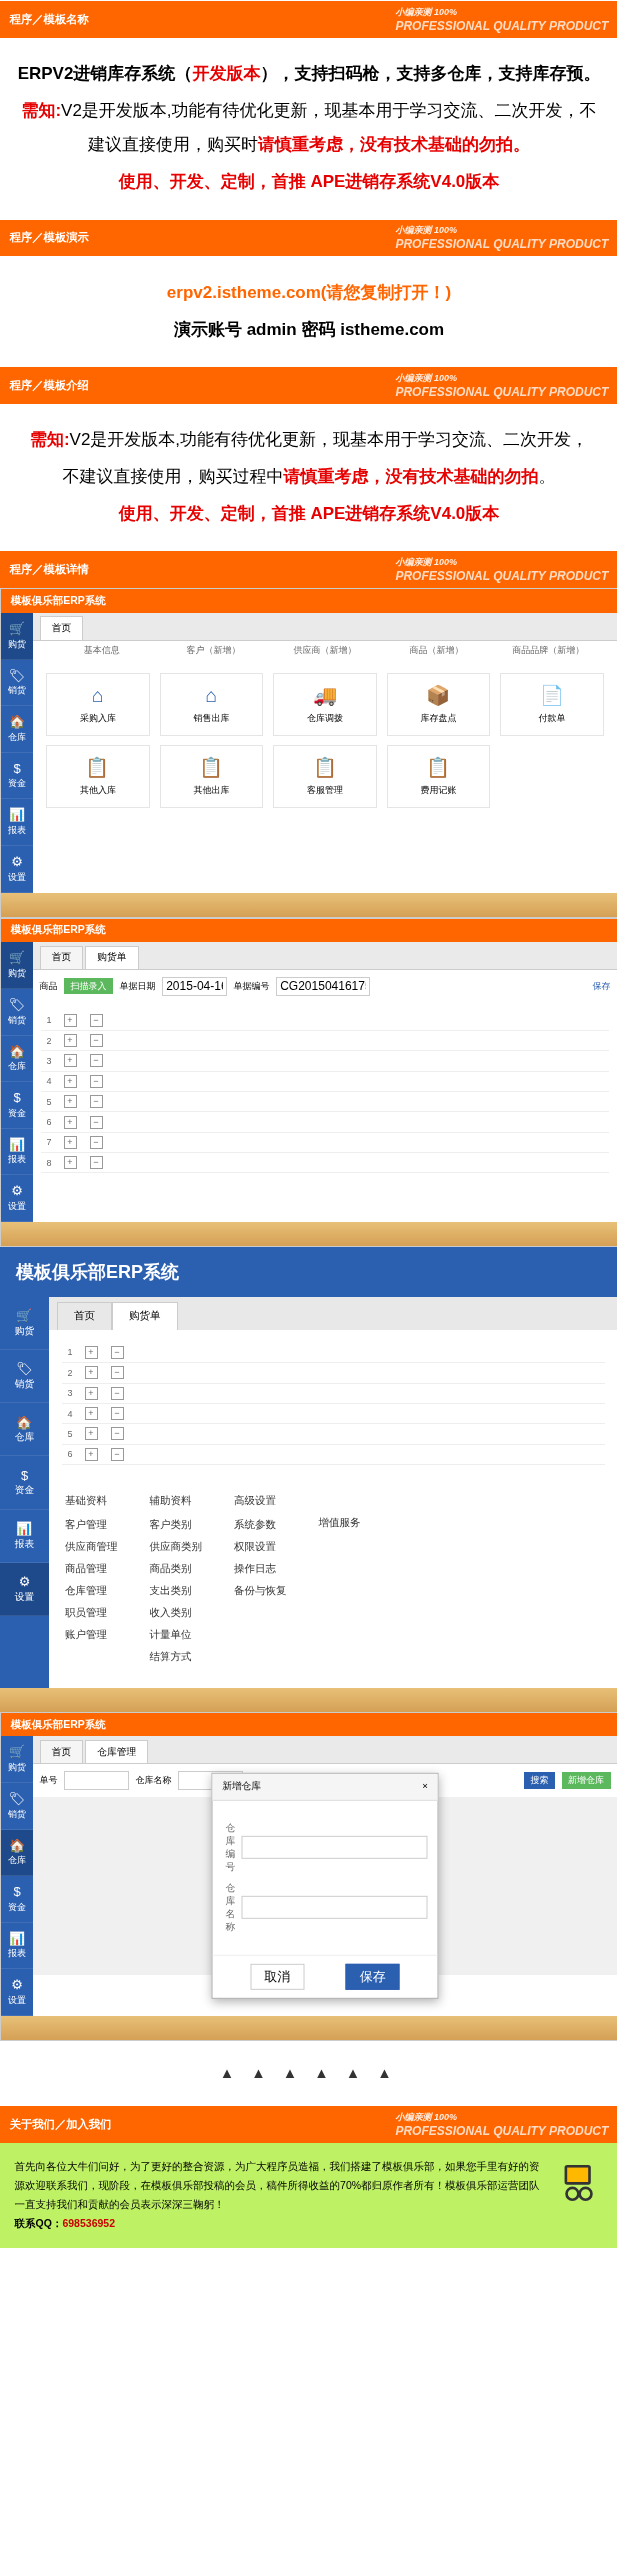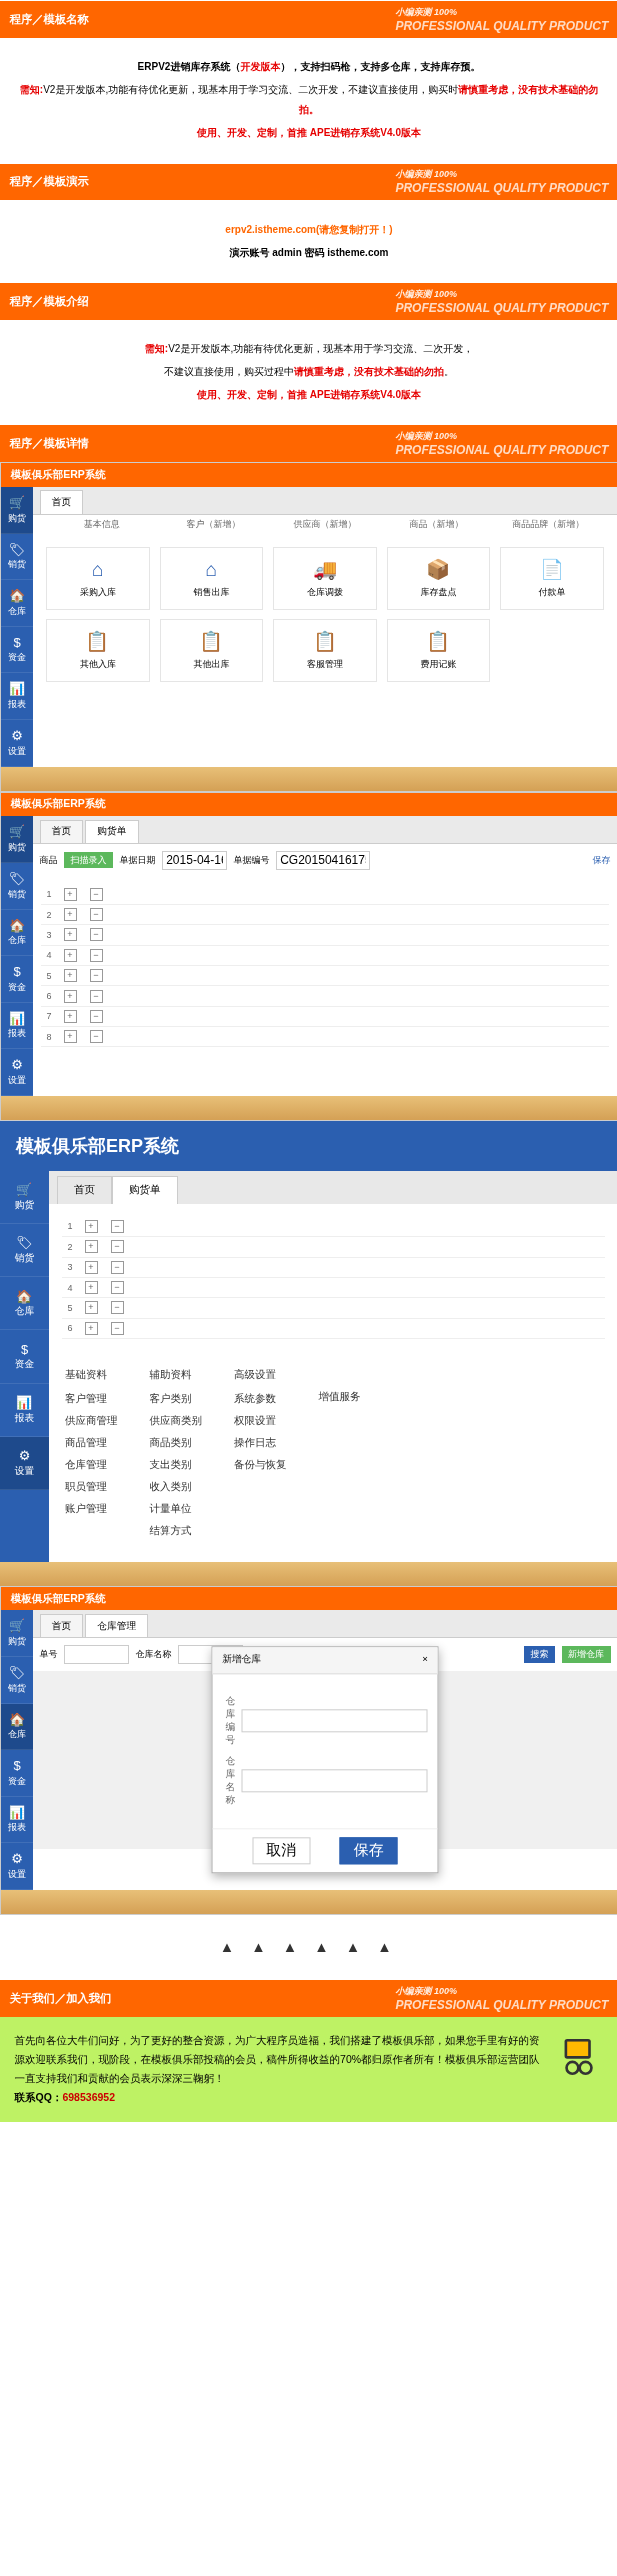--- a/index.html
+++ b/index.html
@@ -1,20 +1,20 @@
 <!DOCTYPE html>
 <html style="font-size:13px"><head>
 <meta charset="utf-8">
 <style>
 *{margin:0;padding:0;box-sizing:border-box;font-family:"Microsoft YaHei",Arial,sans-serif}
 body{background:#fff;width:618px}
 .section-header{background:#ff6600;color:#fff;padding:4.9px 9.7px;font-size:11.3px;font-weight:bold;display:flex;justify-content:space-between;align-items:center;border-top:0.8px solid #fff}
 .section-header .badge{font-size:9px;opacity:.9;font-style:italic}
 .content-box{padding:16px;text-align:center;line-height:2}
-.content-box p{font-size:10px;margin:3.2px 0}
+.content-box p{font-size:17px;margin:3.2px 0}
 .red{color:#e60000;font-weight:bold}
 .black{color:#000}
 .orange-title{color:#ff6600;font-weight:bold;font-size:14.6px}
 .erp-frame{border:0.8px solid #ccc;margin:0}
 .erp-titlebar{background:#ff6600;color:#fff;padding:4.9px 9.7px;font-size:10.5px;font-weight:bold}
 .erp-body{display:flex;background:#f5f5f5;min-height:162px}
 .erp-sidebar{background:#2b5fb0;width:32px;display:flex;flex-direction:column}
 .sidebar-item{color:#fff;text-align:center;padding:8px 3.2px;font-size:9px;border-bottom:0.8px solid rgba(255,255,255,.1);cursor:pointer}
 .sidebar-item.active{background:#1e4a8c}
 .sidebar-icon{display:block;font-size:13px;margin-bottom:1.6px}
@@ -46,21 +46,21 @@
 .menu-col h4{font-weight:normal;margin-bottom:9.7px;color:#333}
 .menu-col div{margin:8px 0;color:#333;cursor:pointer}
 .modal-screenshot{position:relative;height:178px;background:#f0f0f0}
 .modal-box{position:absolute;left:50%;top:50%;transform:translate(-50%,-50%);width:227px;background:#fff;border:0.8px solid #aaa;box-shadow:0 3.2px 9.7px rgba(0,0,0,.3)}
 .modal-header{background:#f5f5f5;padding:6.5px 9.7px;font-size:9.7px;border-bottom:0.8px solid #ddd;display:flex;justify-content:space-between}
 .modal-body{padding:13px;font-size:9.7px}
 .modal-body .row{display:flex;align-items:center;margin:8px 0}
 .modal-body label{width:57px;text-align:right;margin-right:6.5px;color:#666}
 .modal-body input{flex:1;border:0.8px solid #ccc;padding:3.2px}
 .modal-footer{padding:8px;text-align:center;border-top:0.8px solid #eee}
-.modal-footer button{padding:3.2px 13px;margin:0 13px;font-size:15px;cursor:pointer}
+.modal-footer button{padding:3.2px 13px;margin:0 19px;font-size:13px;cursor:pointer}
 .btn-primary{background:#2b5fb0;color:#fff;border:0.8px solid #2b5fb0}
 .btn-default{background:#fff;border:0.8px solid #ccc}
 .dots{text-align:center;padding:24px;font-size:14.6px;letter-spacing:6.5px;color:#333}
 .footer-box{background:#bef264;padding:14.6px;display:flex;gap:13px;}
 .footer-text{flex:1;font-size:10.5px;line-height:1.8;color:#000}
 .footer-icon{width:49px;height:49px;display:flex;align-items:center;justify-content:center}
 .footer-icon svg{width:42px;height:42px}
 .sand-decoration{height:24px;background:linear-gradient(to top,#d4a055,#e8c078);position:relative;overflow:hidden}
 .toolbar-links{color:#2b5fb0;font-size:9px}
 .header-deco{font-size:12px;opacity:.85}

